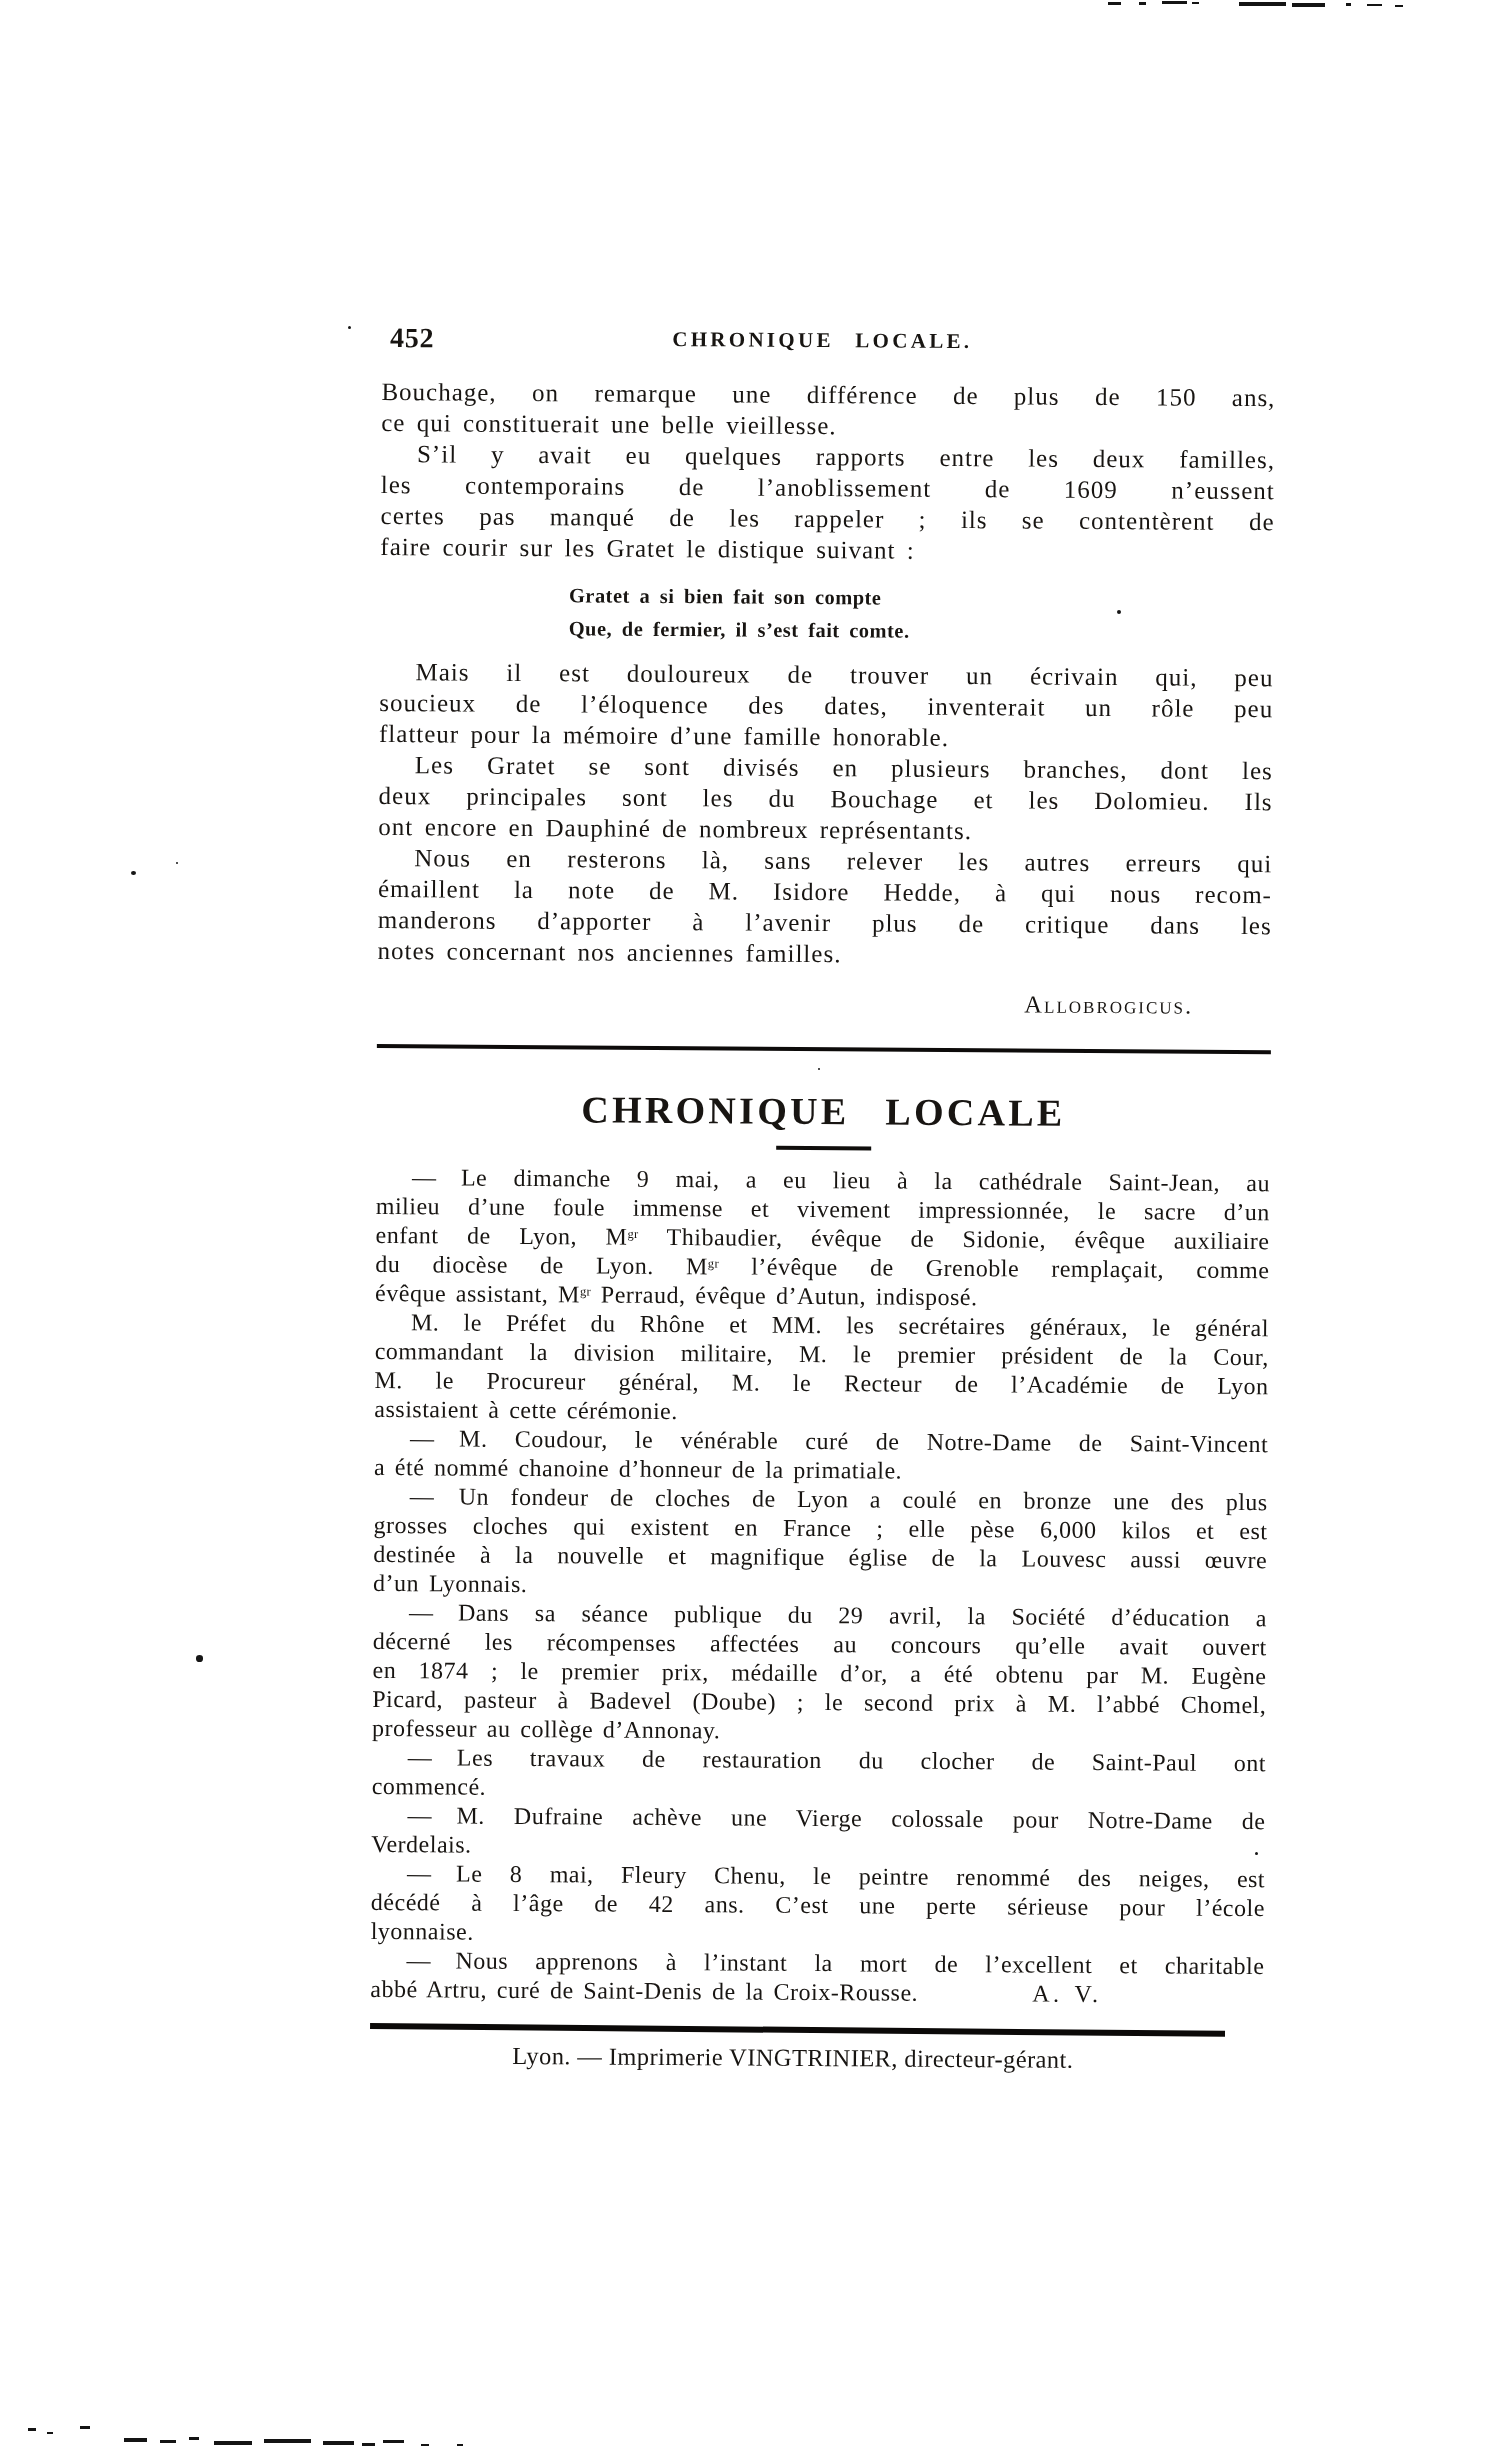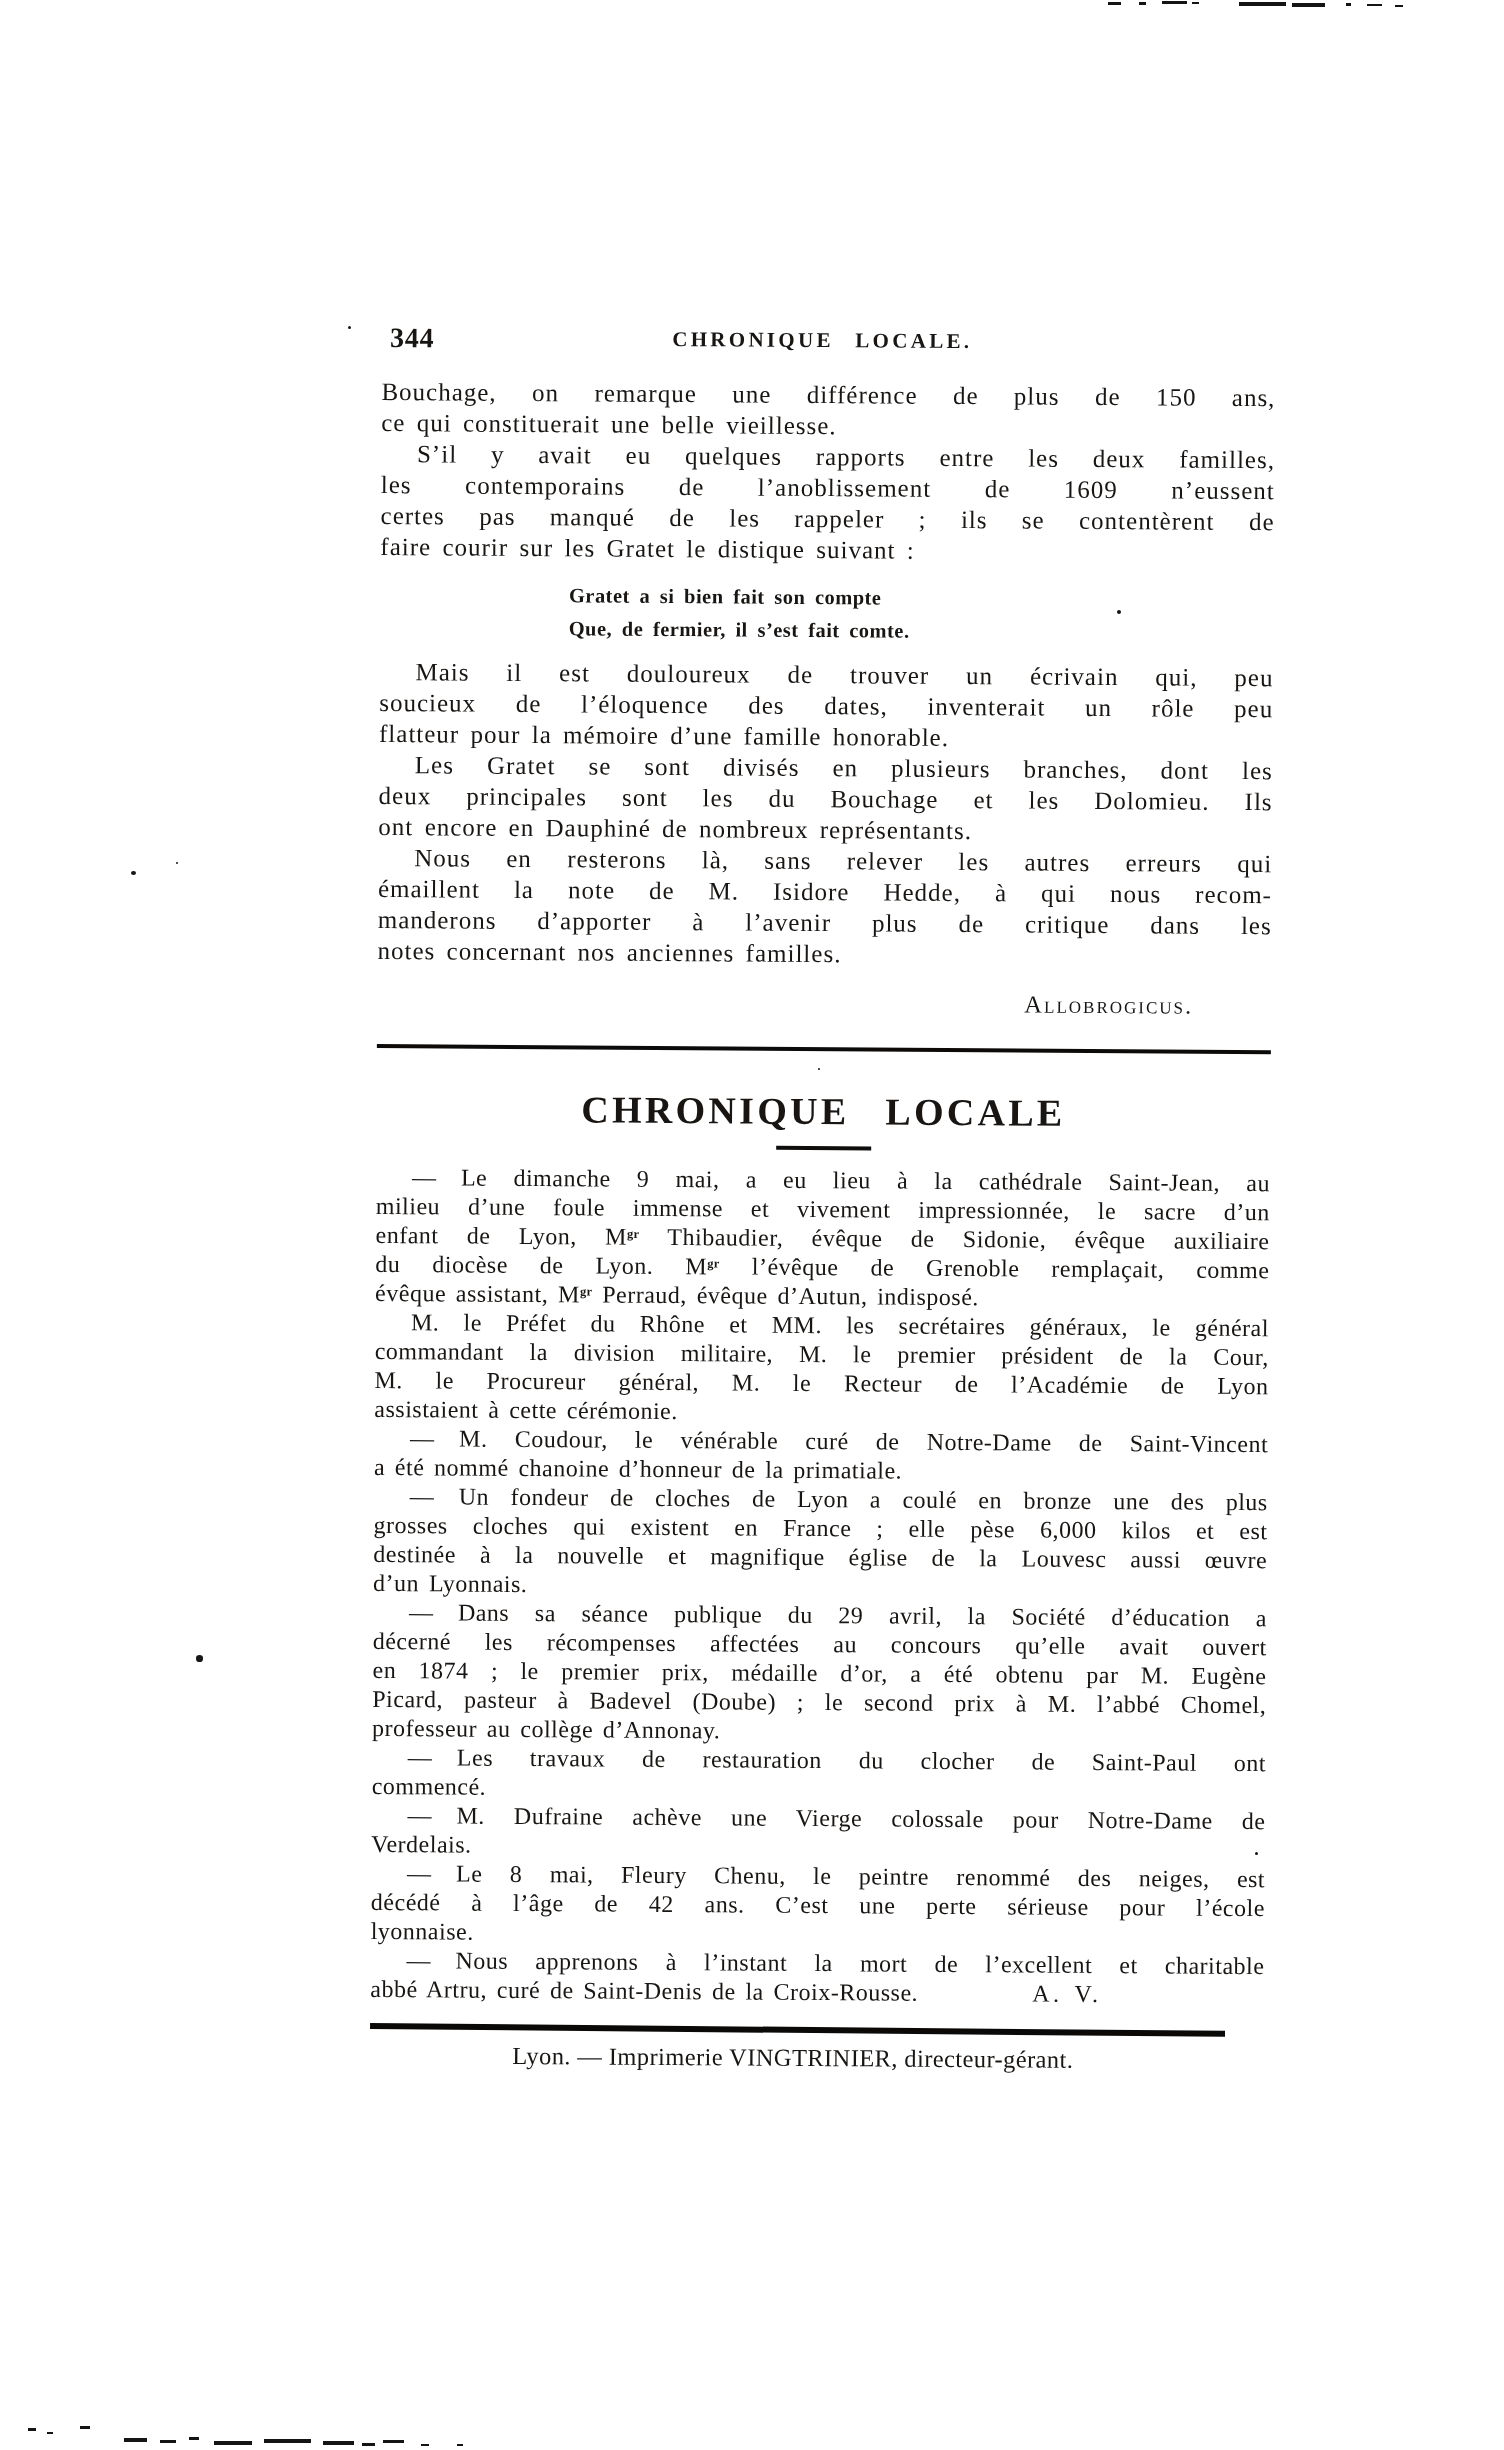--- a/index.html
+++ b/index.html
@@ -41,38 +41,38 @@
   .rule-full{margin-top:29px;height:4.1px;background:#0d0b0a;}
   
   .section-heading{
     margin-top:38px;text-align:center;
     font-size:38px;font-weight:bold;letter-spacing:3.3px;word-spacing:23px;
   }
   .heading-rule{margin:13px auto 0;width:95px;height:4.1px;background:#100e0c;}
   .section-body{margin-top:16.3px;font-size:24px;line-height:29px;letter-spacing:0.5px;word-spacing:3.3px;}
   .line.with-trailer{display:flex;justify-content:space-between;text-align:left;}
   .trailer{padding-right:163px;letter-spacing:3.3px;white-space:nowrap;}
-  sup{font-size:0.52em;vertical-align:0.55em;line-height:0;letter-spacing:0.4px;font-weight:bold;}
+  sup{font-size:0.52em;vertical-align:0.55em;line-height:0;letter-spacing:0.4px;}
   
   .imprint-rule{margin-top:19.6px;width:855px;height:5.7px;background:#0b0908;transform:rotate(0.12deg);}
   .imprint{margin-top:11.4px;text-align:center;transform:translateX(-24px);
     font-size:24.5px;letter-spacing:0.4px;}
   
   .dash{position:absolute;background:#141414;}
   .speck{position:absolute;background:#161616;border-radius:50%;}
 </style>
 </head>
 <body>
 
 <div class="page">
 
   <div class="column">
 
     <div class="pagehead">
-      <div class="page-number">344</div>
+      <div class="page-number">452</div>
       <div class="running-title">CHRONIQUE LOCALE.</div>
     </div>
 
     <div class="article-body">
       <div>
           <div class="para flush">
             <div class="line">Bouchage, on remarque une différence de plus de 150 ans,</div>
             <div class="line last">ce qui constituerait une belle vieillesse.</div>
           </div>
           <div class="para indent">

